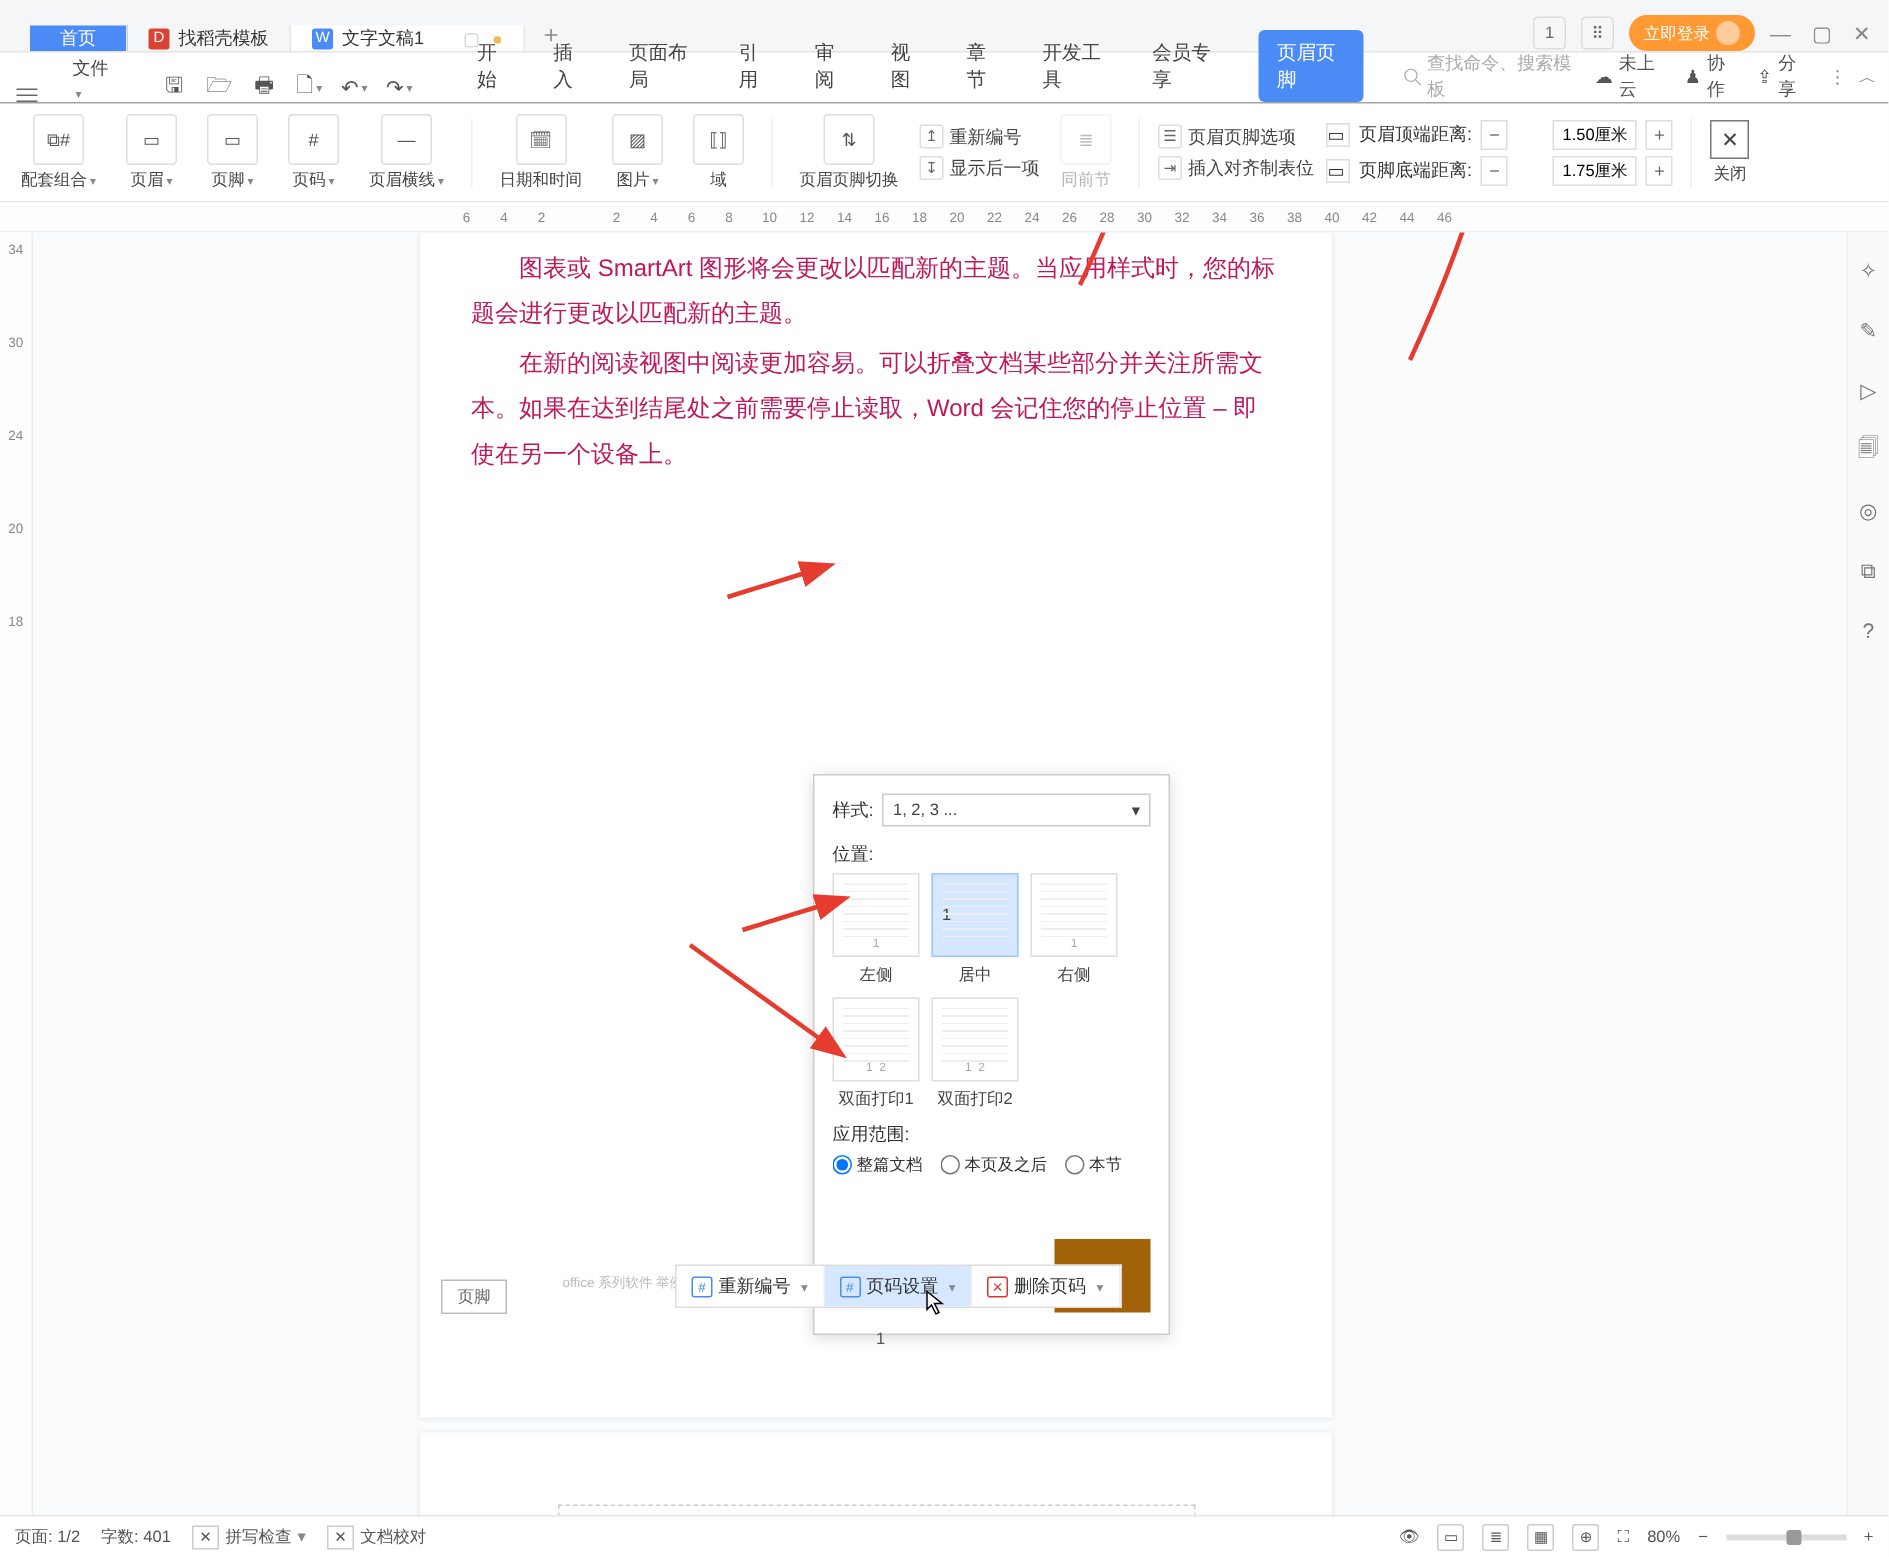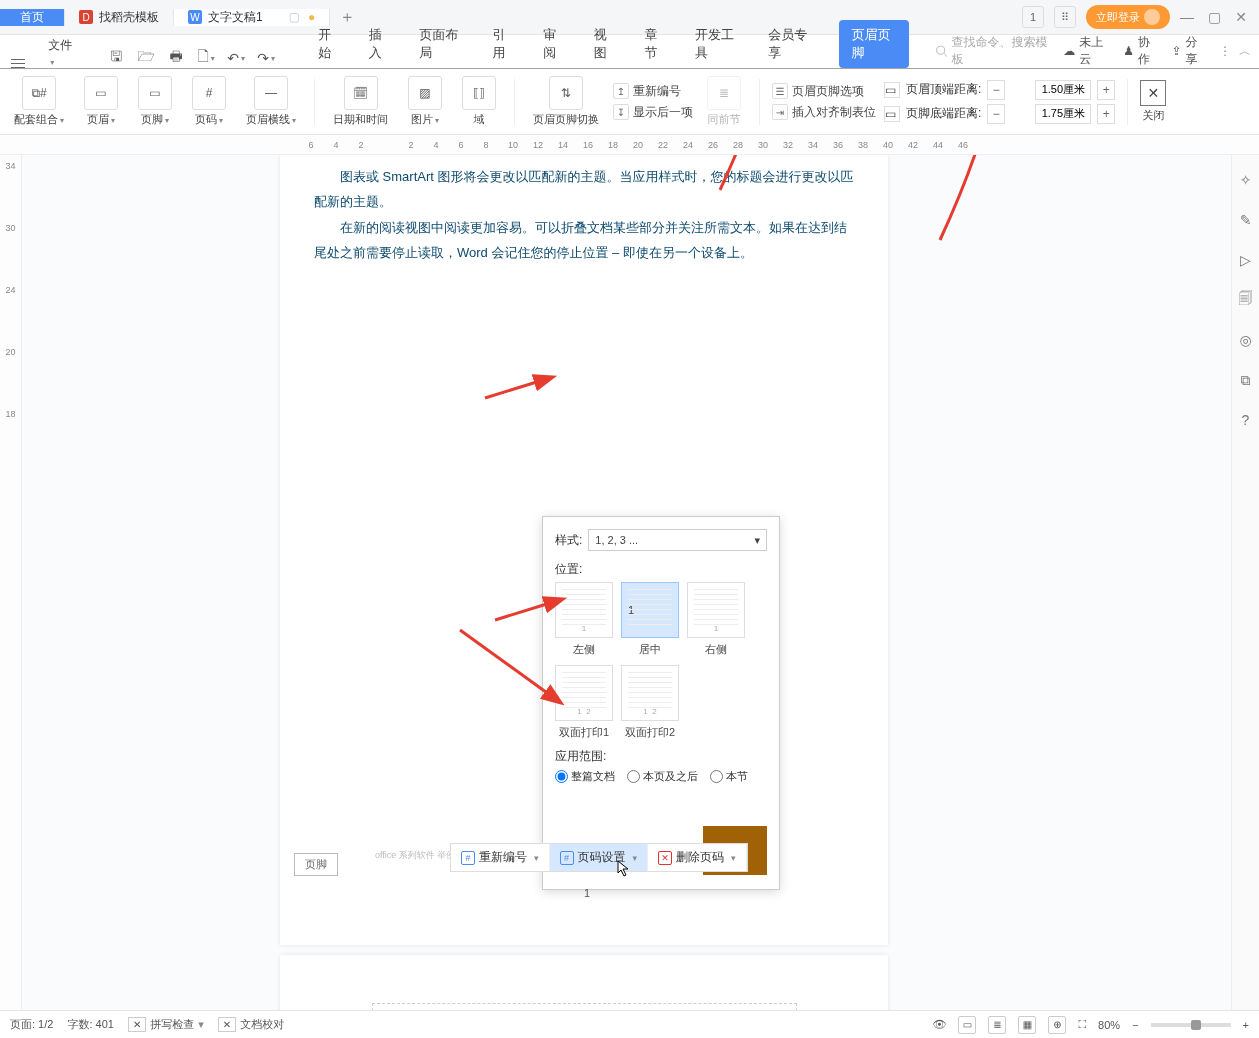--- a/index.html
+++ b/index.html
@@ -1,19 +1,19 @@
 <!DOCTYPE html>
 <html><head>
 <meta charset="utf-8">
 <style>
 * { margin: 0; padding: 0; box-sizing: border-box; font-family: "Microsoft YaHei", sans-serif; }
 body { background: #fff; font-size: 12px; color: #333; overflow: hidden; width: 1259px; height: 1038px; position: relative; }
 
 
-.titlebar { height: 35px; display: flex; align-items: center; background: #f5f6f7; border-bottom: 1px solid #e5e5e5; }
+.titlebar { height: 35px; display: flex; align-items: flex-end; background: #f5f6f7; border-bottom: 1px solid #e5e5e5; padding-left: 20px; }
 .tab { display: flex; align-items: center; padding: 0 14px; font-size: 12px; gap: 6px; border-right: 1px solid #e5e5e5; }
 .tab.home { background: #4a8bf5; color: #fff; padding: 0 20px; }
 .tab.active { background: #fff; }
 .tab .doticon { width: 14px; height: 14px; display: inline-flex; align-items: center; justify-content: center; border-radius: 2px; font-size: 10px; }
 .stale-icon { background:#d94334; color:#fff;}
 .word-icon { background:#4a8bf5; color:#fff;}
 .tab .tab-ext { margin-left: 20px; display:flex; gap:8px; color:#ccc;}
 .tab-add { width:34px; display:flex;align-items:center;justify-content:center;color:#888;font-size:16px;}
 .titlebar-right { margin-left:auto; display:flex; align-items:center; gap:10px; padding:0 12px;}
 .tb-iconbtn { width:22px;height:22px;display:flex;align-items:center;justify-content:center;border:1px solid #ddd;border-radius:3px;font-size:11px;color:#666;}
@@ -55,21 +55,21 @@
 .close-hf .x{width:26px;height:26px;border:1px solid #777;display:flex;align-items:center;justify-content:center;font-size:14px;color:#444;}
 
 
 .ruler{height:20px;background:#fdfdfd;border-bottom:1px solid #eee;display:flex;align-items:center;padding-left:308px;font-size:9px;color:#888;gap:19px;}
 .ruler span{width:6px;text-align:center;}
 
 
 .workspace{position:absolute;top:155px;left:0;right:28px;bottom:28px;background:#fafbfc;overflow:hidden;}
 .vruler{position:absolute;left:0;top:0;bottom:0;width:22px;background:#fdfdfd;border-right:1px solid #eee;display:flex;flex-direction:column;align-items:center;padding-top:6px;gap:52px;font-size:9px;color:#888;}
 .page{position:absolute;left:280px;top:0;width:608px;height:790px;background:#fff;box-shadow:0 0 4px rgba(0,0,0,.1);}
-.doc-text{padding:10px 34px 0 34px;font-size:13px;line-height:1.9;color:#0c4a6e;}
+.doc-text{padding:10px 34px 0 34px;font-size:16px;line-height:1.9;color:#be185d;}
 .doc-text p{text-indent:2em;margin-bottom:2px;}
 
 
 .popup{position:absolute;left:542px;top:361px;width:238px;background:#fff;border:1px solid #ccc;box-shadow:0 2px 10px rgba(0,0,0,.15);padding:12px 12px 14px;font-size:12px;}
 .popup .line{display:flex;align-items:center;gap:6px;margin-bottom:10px;}
 .popup select,.popup .sel{flex:1;height:22px;border:1px solid #ccc;padding:0 6px;font-size:11px;color:#444;background:#fff;display:flex;align-items:center;justify-content:space-between;}
 .popup .lbl{font-size:12px;color:#333;}
 .pos-grid{display:flex;gap:8px;flex-wrap:wrap;margin:4px 0 8px;}
 .pos-item{display:flex;flex-direction:column;align-items:center;gap:4px;}
 .pos-thumb{width:58px;height:56px;border:1px solid #ddd;background:#fff;display:flex;align-items:flex-end;justify-content:center;padding-bottom:4px;font-size:8px;color:#aaa;position:relative;}

